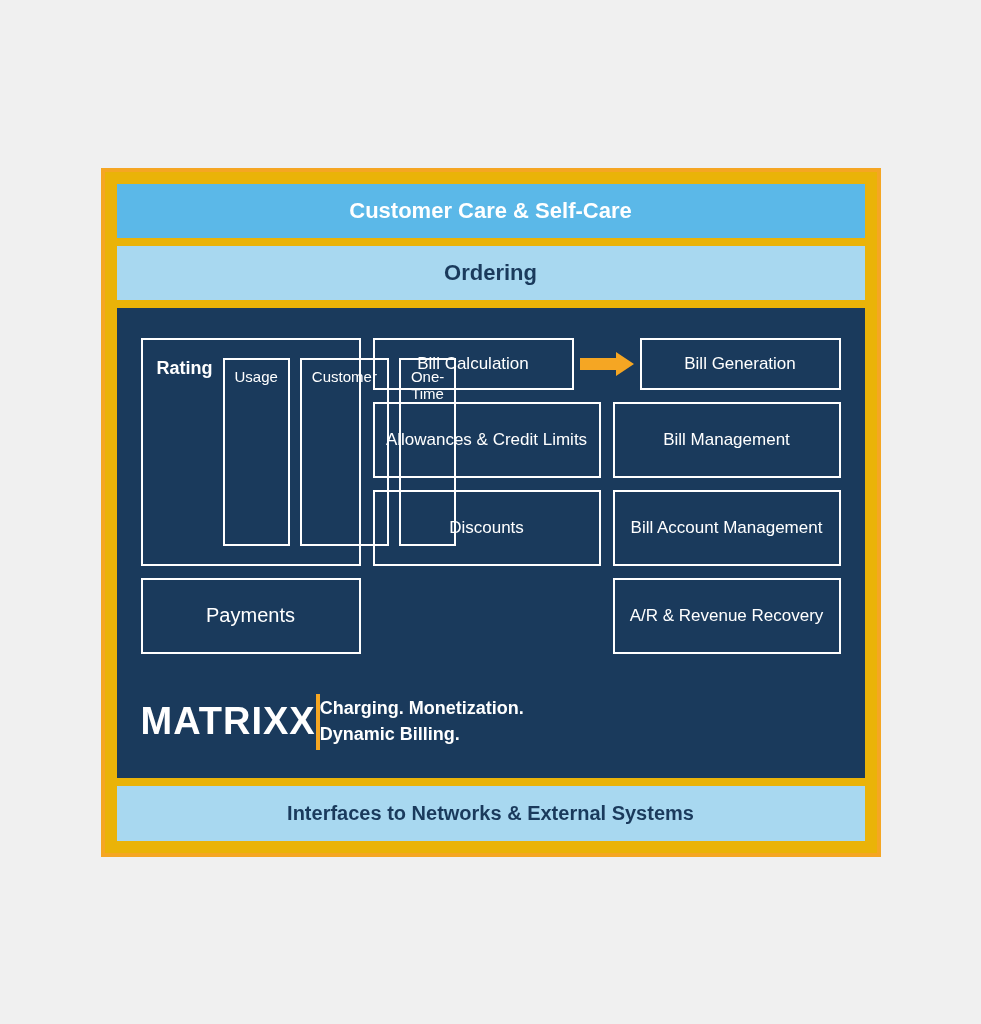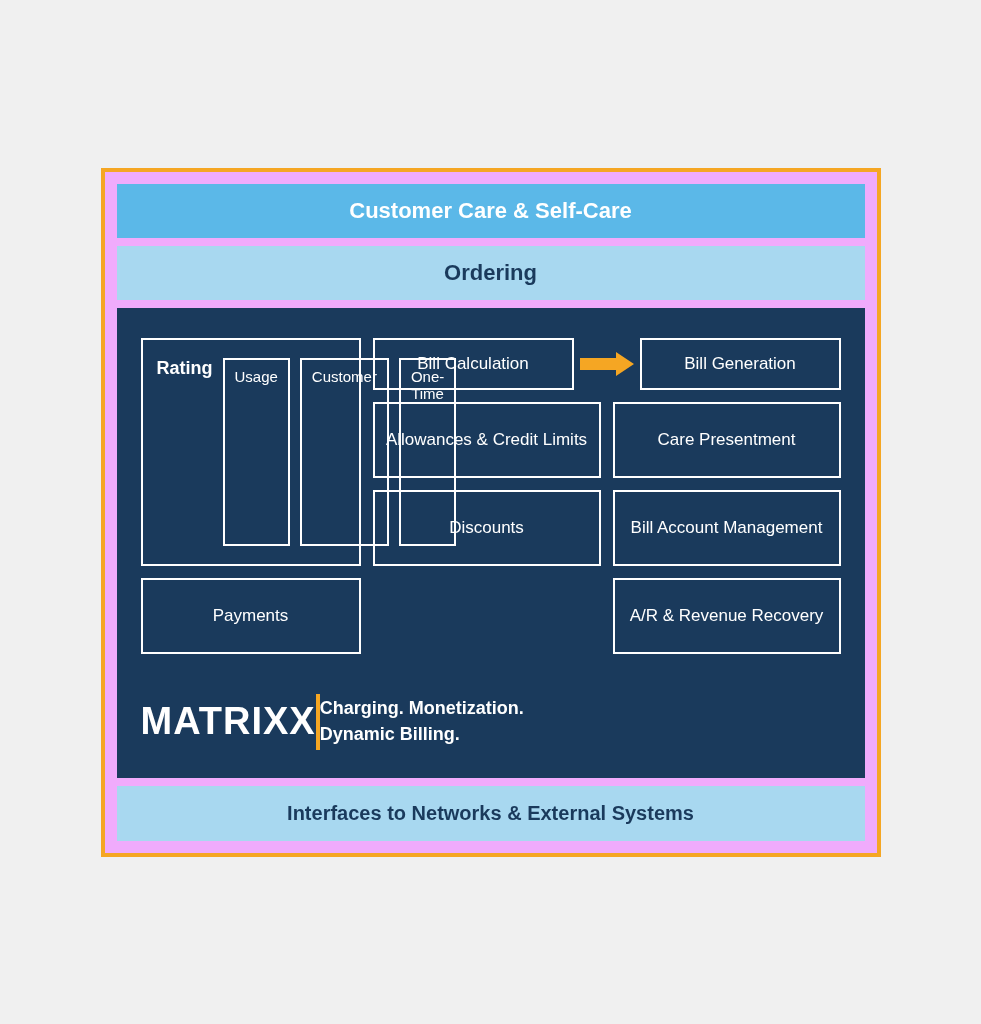--- a/index.html
+++ b/index.html
@@ -7,21 +7,21 @@
       background: #f0f0f0;
       display: flex;
       justify-content: center;
       align-items: center;
       min-height: 100vh;
       font-family: Arial, sans-serif;
     }
     .outer-container {
       width: 780px;
       border: 4px solid #f5a623;
-      background: #f0abfc;
+      background: #eab308;
       padding: 12px;
     }
     .customer-care-bar {
       background: #5bb8e8;
       color: white;
       text-align: center;
       padding: 14px 20px;
       font-size: 22px;
       font-weight: 600;
       margin-bottom: 8px;
@@ -73,21 +73,21 @@
       margin-bottom: 4px;
     }
     .payments-box {
       grid-column: 1;
       grid-row: 4;
       border: 2px solid white;
       color: white;
       display: flex;
       align-items: center;
       justify-content: center;
-      font-size: 17px;
+      font-size: 20px;
       font-weight: 500;
       padding: 22px 10px;
     }
     
     .bill-calc-wrapper {
       grid-column: 2 / 4;
       grid-row: 1;
       display: flex;
       align-items: stretch;
       gap: 0;
@@ -196,21 +196,21 @@
         <div class="bc-cell">
           <span>Bill Generation</span>
         </div>
       </div>
 
       <div class="standard-cell" style="grid-column:2; grid-row:2;">
         <span>Allowances &amp; Credit Limits</span>
       </div>
 
       <div class="standard-cell" style="grid-column:3; grid-row:2;">
-        <span>Care Presentment</span>
+        <span>Bill Management</span>
       </div>
 
       <div class="standard-cell" style="grid-column:2; grid-row:3;">
         <span>Discounts</span>
       </div>
 
       <div class="standard-cell" style="grid-column:3; grid-row:3;">
         <span>Bill Account Management</span>
       </div>
 

